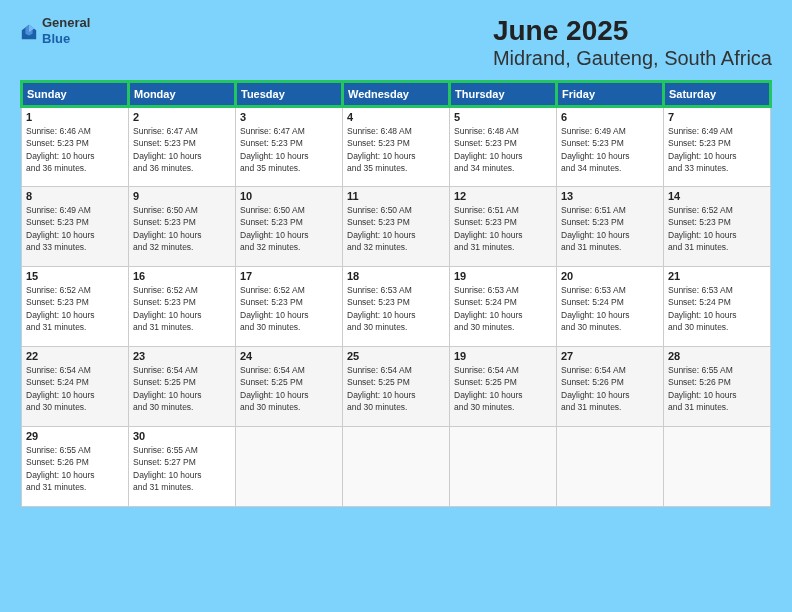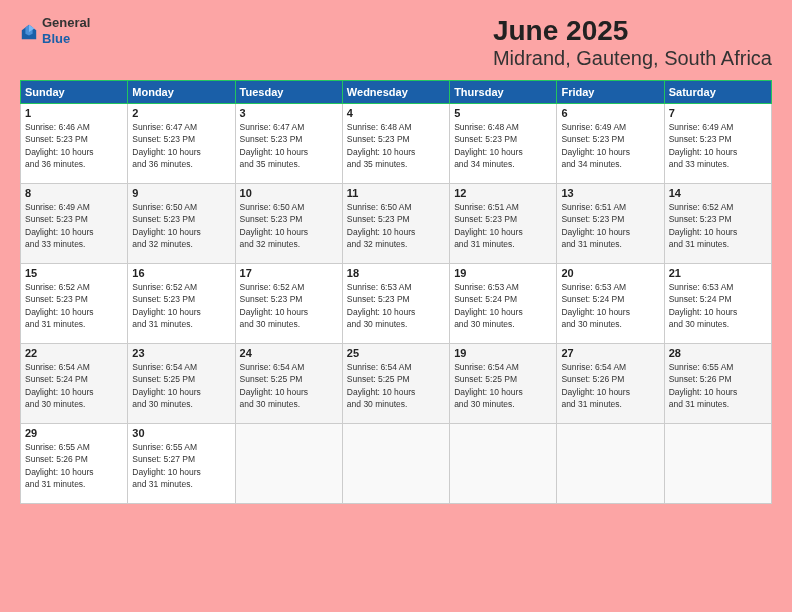--- a/index.html
+++ b/index.html
@@ -6,21 +6,21 @@
     body {
       font-family: Arial, sans-serif;
       background: #fff;
       width: 792px;
       height: 612px;
       overflow: hidden;
     }
     .page {
       width: 792px;
       height: 612px;
-      background: #fca5a5;
+      background: #7dd3fc;
       padding: 15px 20px 8px 20px;
     }
     .header {
       display: flex;
       justify-content: space-between;
       align-items: flex-start;
       margin-bottom: 10px;
     }
     .logo {
       display: flex;
@@ -58,21 +58,21 @@
       border-collapse: collapse;
       table-layout: fixed;
     }
     .calendar thead tr th {
       background: #1a5fa8;
       color: #fff;
       font-size: 11px;
       font-weight: bold;
       padding: 5px 4px;
       text-align: left;
-      border: 1px solid #22c55e;
+      border: 3px solid #22c55e;
     }
     .calendar tbody tr td {
       border: 1px solid #ccc;
       vertical-align: top;
       padding: 3px 4px;
       font-size: 9px;
       color: #333;
       height: 80px;
       background: #fff;
     }

